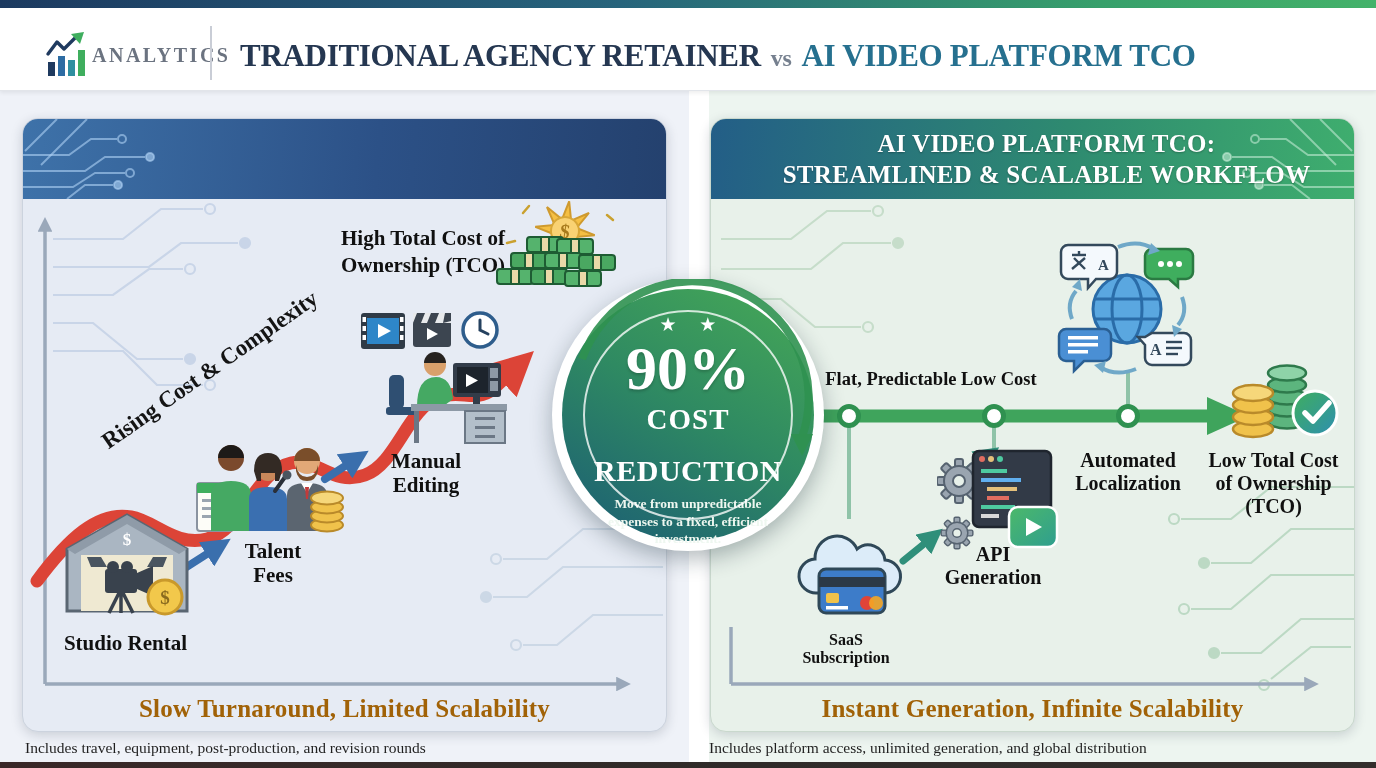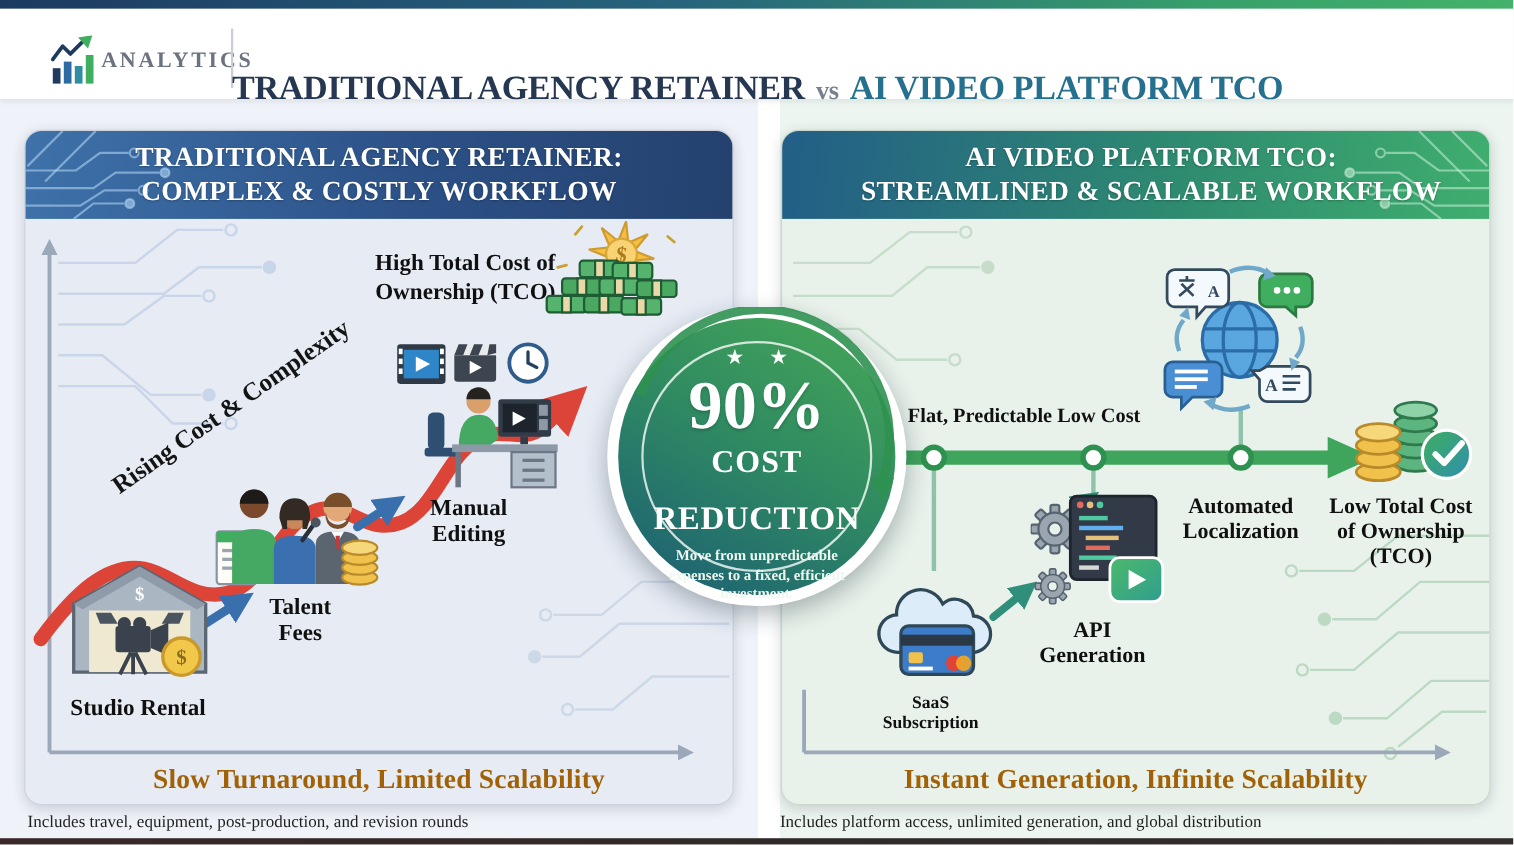--- a/index.html
+++ b/index.html
@@ -7,21 +7,21 @@
          font-family:Liberation Serif, serif;overflow:hidden;}
   .topbar{position:absolute;left:0;top:0;width:100%;height:8px;
           background:linear-gradient(90deg,#1c3a60 0%,#27647c 45%,#37a06b 80%,#44b26a 100%);}
   .bottombar{position:absolute;left:0;bottom:0;width:100%;height:6px;
           background:linear-gradient(90deg,#3a2828 0%,#2f2b29 55%,#332e2c 100%);}
   .header{position:absolute;top:8px;left:0;right:0;height:82px;background:#fff;
           border-bottom:1px solid #e2e5ea;box-shadow:0 2px 4px rgba(0,0,0,.07);z-index:3;}
   .logo-icon{position:absolute;left:44px;top:24px;}
   .brand{position:absolute;left:92px;top:36px;font-size:20px;font-weight:700;color:#6b7380;letter-spacing:2.5px;}
   .hdr-divider{position:absolute;left:210px;top:18px;width:2px;height:54px;background:#c9cdd6;}
-  .hdr-title{position:absolute;left:211px;top:30px;font-size:31px;font-weight:800;letter-spacing:-.3px;white-space:nowrap;margin-top:24px;}
+  .hdr-title{position:absolute;left:240px;top:30px;font-size:31px;font-weight:800;letter-spacing:-.3px;white-space:nowrap;}
   .hdr-title .t-left{color:#253751;}
   .hdr-title .t-vs{color:#76808f;font-size:24px;font-weight:700;margin:0 10px;}
   .hdr-title .t-right{color:#26708f;}
   .bg-left{position:absolute;top:90px;left:0;width:689px;bottom:6px;background:#eff2f8;}
   .bg-right{position:absolute;top:90px;left:709px;right:0;bottom:6px;background:#edf5f0;}
   .card{position:absolute;top:118px;width:643px;height:612px;border-radius:16px;
         box-shadow:0 3px 12px rgba(30,40,60,.18);overflow:hidden;z-index:2;}
   .card.left{left:22px;background:#e6ebf4;border:1px solid #ccd3de;}
   .card.right{left:710px;background:#e8f1ea;border:1px solid #c9d8cd;}
   .banner{position:absolute;top:0;left:0;right:0;height:80px;display:flex;flex-direction:column;
@@ -137,24 +137,20 @@
           <path d="M0 36 H46 L68 20 H94"></path>
             <circle cx="99" cy="20" r="4"></circle>
           <path d="M0 52 H62 L82 38 H122"></path>
             <circle cx="127" cy="38" r="4" fill="rgba(175,210,245,.6)"></circle>
           <path d="M0 68 H50 L72 54 H102"></path>
             <circle cx="107" cy="54" r="4"></circle>
           <path d="M44 80 L62 66 H90"></path>
             <circle cx="95" cy="66" r="4" fill="rgba(175,210,245,.6)"></circle>
         </g>
       </svg>
-      <div class="banner-title">
-        <span>TRADITIONAL AGENCY RETAINER:</span>
-        <span>COMPLEX &amp; COSTLY WORKFLOW</span>
-      </div>
     </div>
 
     <div class="curve-label">Rising Cost &amp; Complexity</div>
 
     <svg class="layer" style="left:38px;top:388px" width="138" height="120" viewBox="0 0 138 120">
       <path d="M6 42 L66 8 L126 42 V104 H6 Z" fill="#aab6c2" stroke="#5a6672" stroke-width="3"></path>
       <path d="M6 42 L66 8 L126 42 L118 47 L66 17 L14 47 Z" fill="#8f9ba8"></path>
       <rect x="20" y="48" width="92" height="56" fill="#efe9d2"></rect>
       <text x="66" y="38" text-anchor="middle" font-size="17" font-weight="bold" fill="#ffffff">$</text>
       <path d="M26 50 h14 l6 10 h-16 z" fill="#4a5560"></path>
@@ -492,21 +488,21 @@
         <rect x="50" y="42" width="30" height="4" fill="#e5c07b"></rect>
         <rect x="50" y="51" width="22" height="4" fill="#e06c60"></rect>
         <rect x="44" y="60" width="34" height="4" fill="#4ec9a0"></rect>
         <rect x="44" y="69" width="18" height="4" fill="#d8d8d8"></rect>
       </g>
       <g>
         <rect x="72" y="62" width="48" height="40" rx="9" fill="url(#gplay)" stroke="#ffffff" stroke-width="2.5"></rect>
         <path d="M89 73 l16 9 -16 9 z" fill="#ffffff"></path>
       </g>
     </svg>
-    <div class="lbl" style="left:212px;top:443px;width:140px;font-size:20px">
+    <div class="lbl" style="left:212px;top:424px;width:140px;font-size:20px">
       <span>API</span>
         <span>Generation</span>
     </div>
 
     <svg class="layer" style="left:518px;top:240px" width="112" height="88" viewBox="0 0 112 88">
       <g>
         <ellipse cx="58" cy="62" rx="19" ry="7.5" fill="#5cb57e" stroke="#2e7a4c" stroke-width="2.5"></ellipse>
         <ellipse cx="58" cy="50" rx="19" ry="7.5" fill="#5cb57e" stroke="#2e7a4c" stroke-width="2.5"></ellipse>
         <ellipse cx="58" cy="38" rx="19" ry="7.5" fill="#5cb57e" stroke="#2e7a4c" stroke-width="2.5"></ellipse>
         <ellipse cx="58" cy="26" rx="19" ry="7.5" fill="#5cb57e" stroke="#2e7a4c" stroke-width="2.5"></ellipse>

